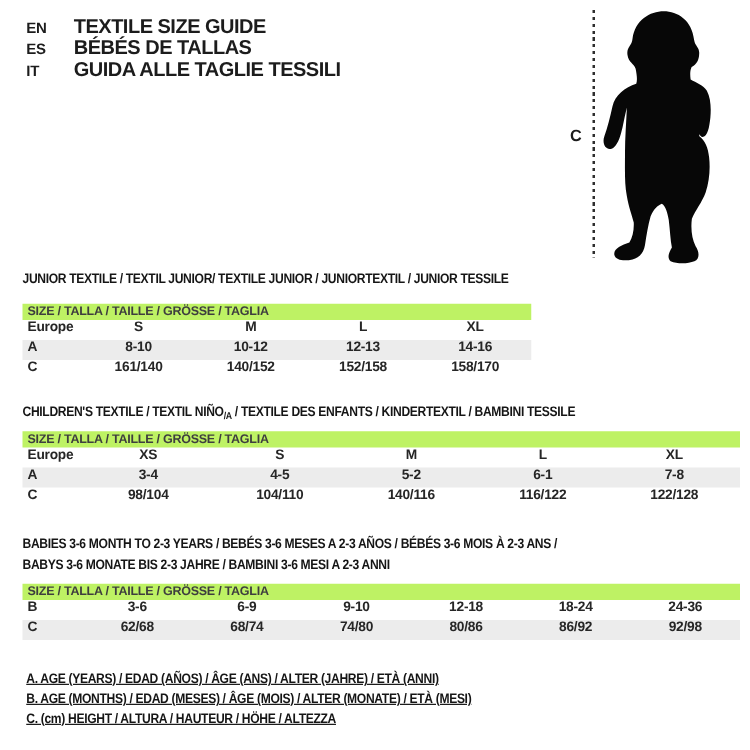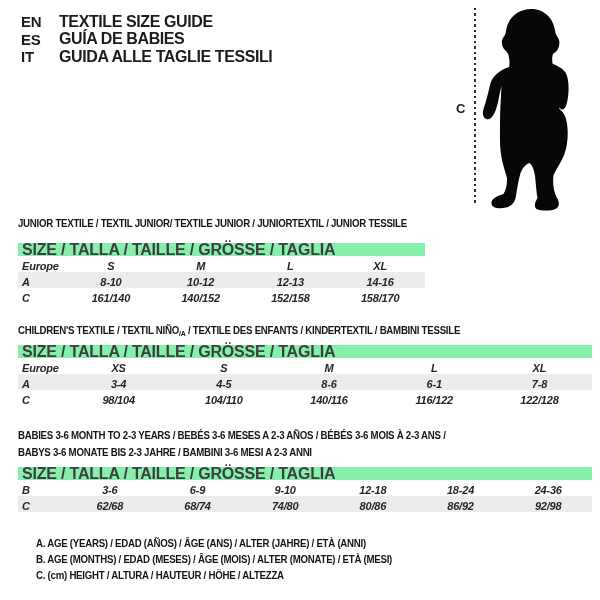--- a/index.html
+++ b/index.html
@@ -3,21 +3,21 @@
 <meta charset="utf-8">
 <style>
   html,body{margin:0;padding:0;background:#ffffff;}
   .canvas{
     position:relative;width:600px;height:600px;background:#ffffff;overflow:hidden;
     font-family:"Liberation Sans","DejaVu Sans",sans-serif;color:#1c1c1c;
   }
   
   .lang-header{position:absolute;left:21px;top:13px;}
   .lang-row{display:flex;height:17.6px;align-items:center;}
-  .lang-code{width:38px;font-weight:bold;font-size:15px;letter-spacing:-0.2px;}
+  .lang-code{width:38px;font-weight:bold;font-size:12px;letter-spacing:-0.2px;}
   .lang-label{font-weight:bold;font-size:16px;letter-spacing:-0.4px;white-space:nowrap;}
   
   .measure-line{
     position:absolute;left:474px;top:8px;width:2px;height:198px;
     background:repeating-linear-gradient(to bottom,#2e2e2e 0 2.5px,transparent 2.5px 5.5px);
   }
   .measure-label{position:absolute;left:456px;top:101px;font-weight:bold;font-size:13px;}
   .baby-svg{position:absolute;left:479px;top:5px;}
   
   .section-title{
@@ -27,48 +27,48 @@
   .t1-title{top:217px;}
   .t2-title{top:324px;}
   .t3-title{top:427px;line-height:17px;transform-origin:0 0;}
   .title-sub{font-size:8px;vertical-align:-2px;}
   
   .size-table{position:absolute;left:18px;}
   .t1{top:243px;width:407px;}
   .t2{top:345px;width:574px;}
   .t3{top:467px;width:574px;}
   .size-bar{
-    height:13px;background:#86efac;display:flex;align-items:center;
-    padding-left:4px;font-weight:bold;font-size:16px;letter-spacing:-0.2px;color:#3e3e3e;
+    height:13px;background:#bef264;display:flex;align-items:center;
+    padding-left:4px;font-weight:bold;font-size:10px;letter-spacing:-0.2px;color:#3e3e3e;
     box-sizing:border-box;
   }
-  .tbody .trow{display:flex;height:16px;align-items:flex-end;font-weight:bold;font-size:11px;letter-spacing:-0.2px;color:#262626;font-style:italic;}
+  .tbody .trow{display:flex;height:16px;align-items:flex-start;font-weight:bold;font-size:11px;letter-spacing:-0.2px;color:#262626;}
   .tbody .trow:nth-child(even){background:#ececec;}
   .tlabel{width:48px;padding-left:4px;box-sizing:border-box;}
   .tcell{flex:1;text-align:center;}
   
-  .notes{position:absolute;left:36px;top:537px;}
+  .notes{position:absolute;left:21px;top:537px;text-decoration:underline;}
   .note-line{
     height:16px;font-weight:bold;font-size:11px;letter-spacing:-0.3px;white-space:nowrap;
     color:#151515;transform:scaleX(0.88);transform-origin:0 50%;
   }
 </style>
 </head>
 <body>
 
 <div class="canvas">
 
   <div class="lang-header">
     <div class="lang-row">
       <span class="lang-code">EN</span>
       <span class="lang-label">TEXTILE SIZE GUIDE</span>
     </div>
     <div class="lang-row">
       <span class="lang-code">ES</span>
-      <span class="lang-label">GUÍA DE BABIES</span>
+      <span class="lang-label">BÉBÉS DE TALLAS</span>
     </div>
     <div class="lang-row">
       <span class="lang-code">IT</span>
       <span class="lang-label">GUIDA ALLE TAGLIE TESSILI</span>
     </div>
   </div>
 
   <div class="measure-line"></div>
   <div class="measure-label">C</div>
   <svg class="baby-svg" width="100" height="207" viewBox="0 0 100 205">
@@ -150,21 +150,21 @@
         <span class="tcell">XS</span>
         <span class="tcell">S</span>
         <span class="tcell">M</span>
         <span class="tcell">L</span>
         <span class="tcell">XL</span>
       </div>
       <div class="trow">
         <span class="tlabel">A</span>
         <span class="tcell">3-4</span>
         <span class="tcell">4-5</span>
-        <span class="tcell">8-6</span>
+        <span class="tcell">5-2</span>
         <span class="tcell">6-1</span>
         <span class="tcell">7-8</span>
       </div>
       <div class="trow">
         <span class="tlabel">C</span>
         <span class="tcell">98/104</span>
         <span class="tcell">104/110</span>
         <span class="tcell">140/116</span>
         <span class="tcell">116/122</span>
         <span class="tcell">122/128</span>

